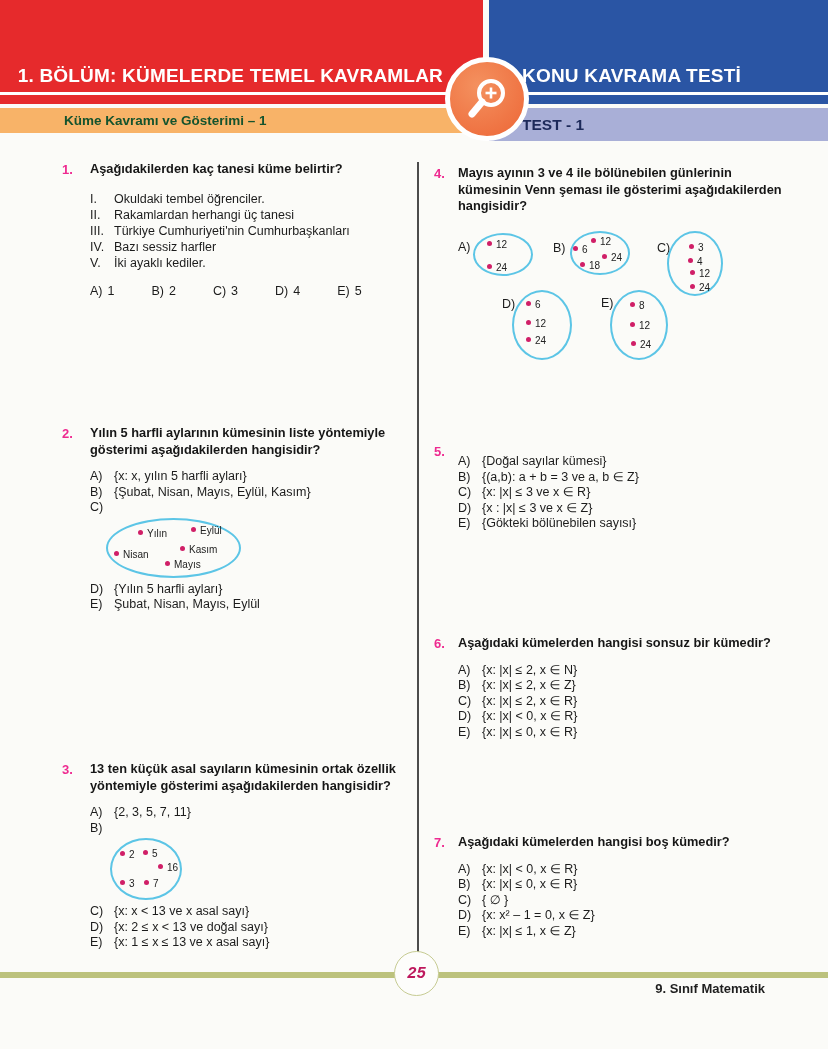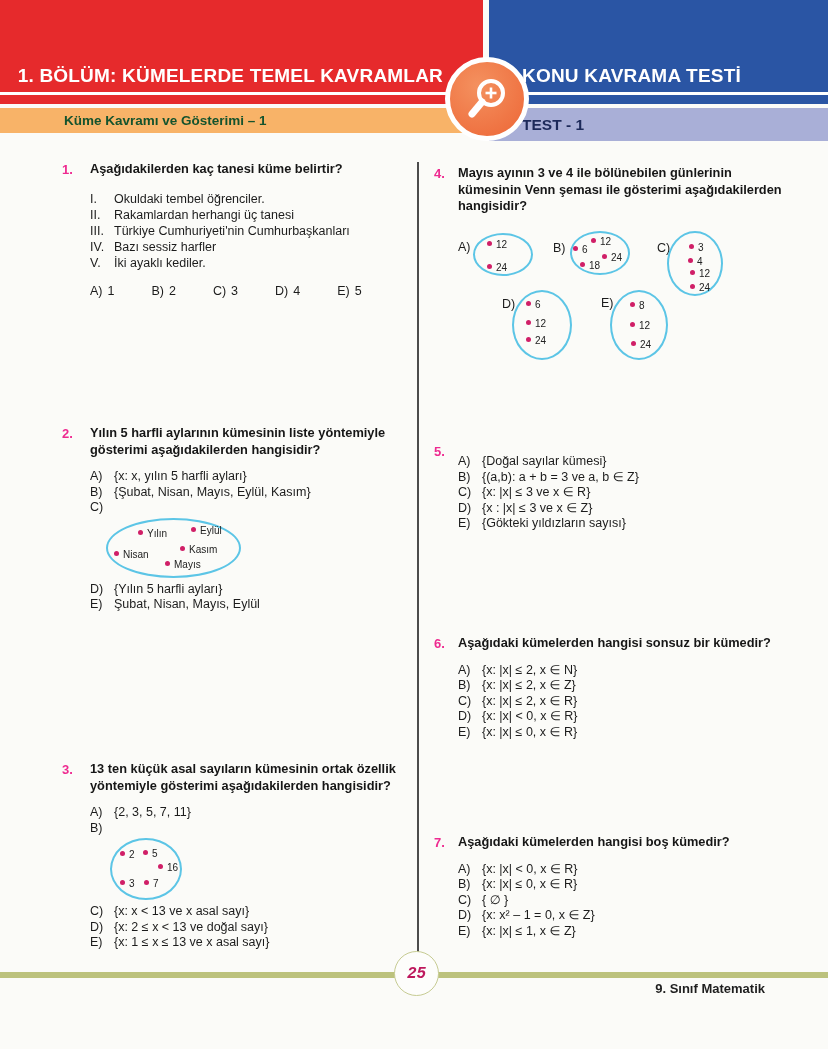--- a/index.html
+++ b/index.html
@@ -317,21 +317,21 @@
       <div class="opt">
           <span class="olabel">C)</span>
           <span class="otext">{x: |x| ≤ 3 ve x ∈ R}</span>
         </div>
       <div class="opt">
           <span class="olabel">D)</span>
           <span class="otext">{x : |x| ≤ 3 ve x ∈ Z}</span>
         </div>
       <div class="opt">
           <span class="olabel">E)</span>
-          <span class="otext">{Gökteki yıldızların sayısı}</span>
+          <span class="otext">{Gökteki bölünebilen sayısı}</span>
         </div>
     </div>
   </div>
 </section>
 
 <section class="q right" style="left:434px; top:635px; width:362px;">
   <div class="qnum">6.</div>
   <div class="qbody">
     <p class="qtext">Aşağıdaki kümelerden hangisi sonsuz bir kümedir?</p>
     <div class="opts">

